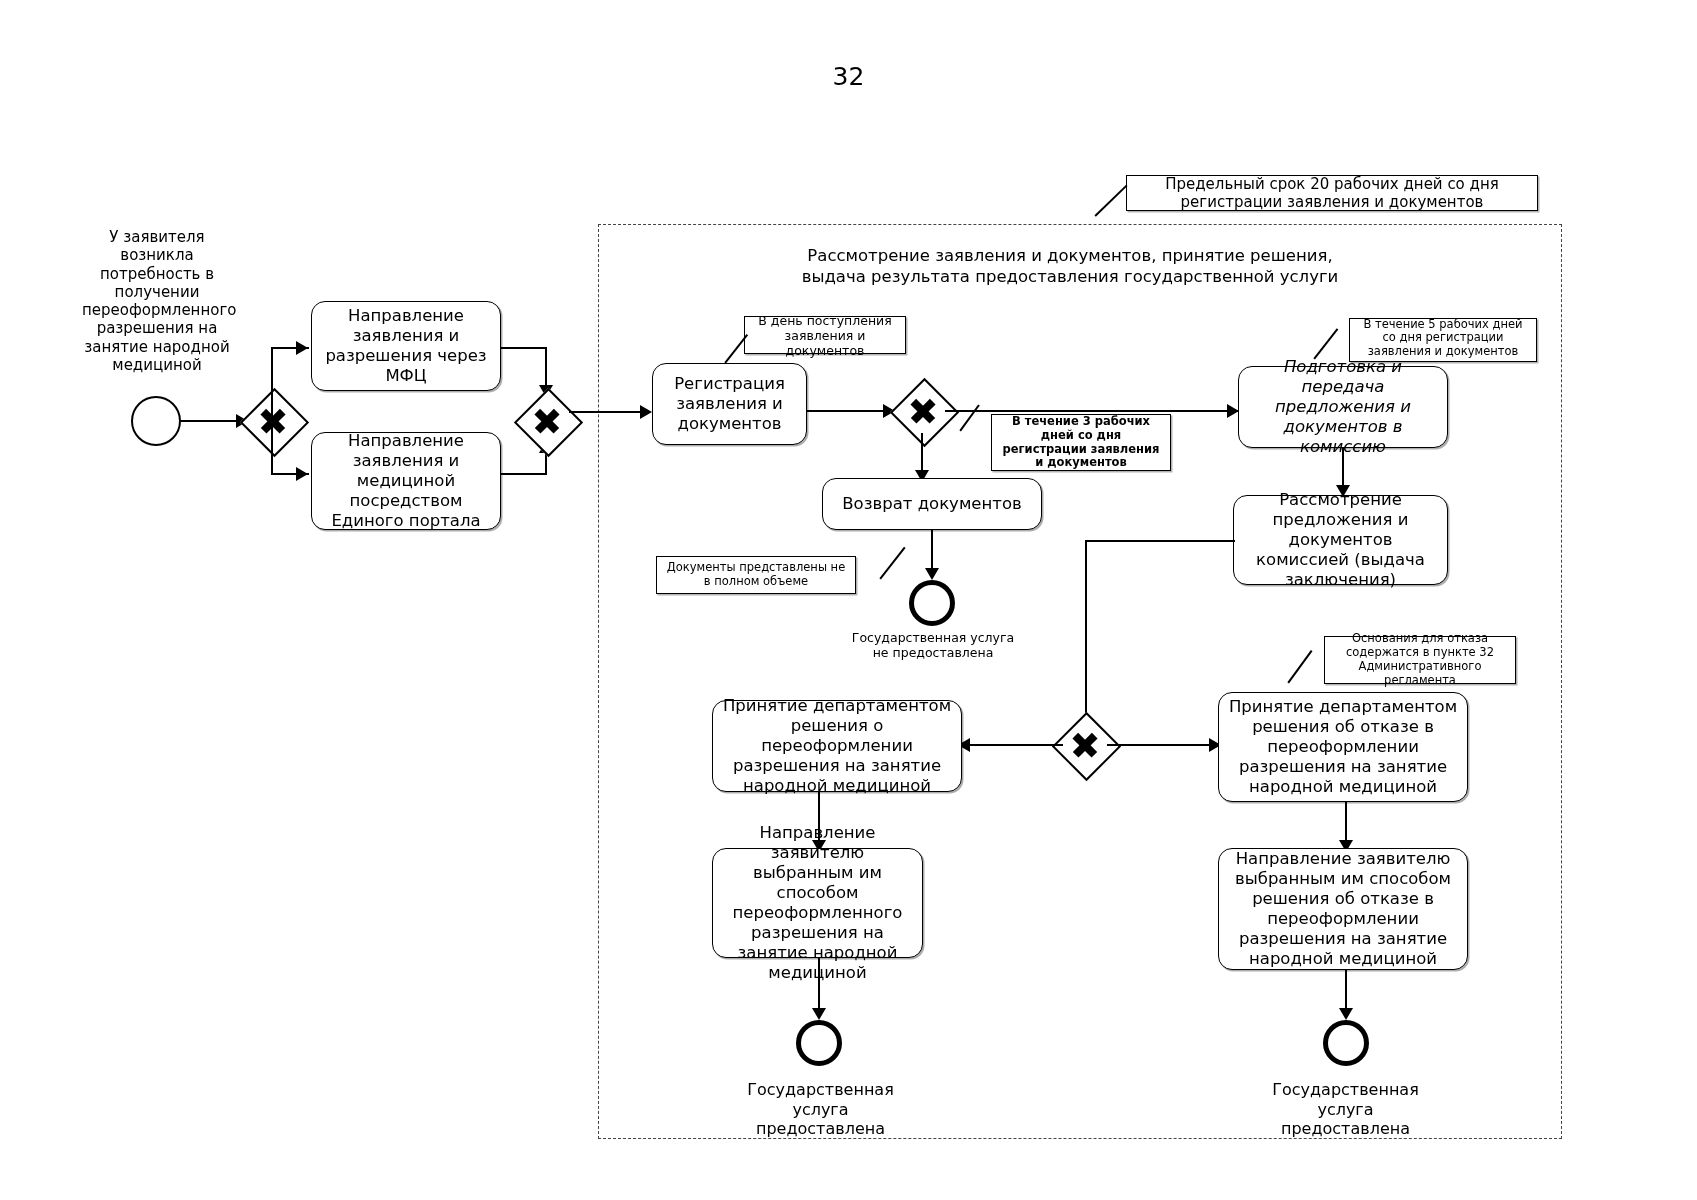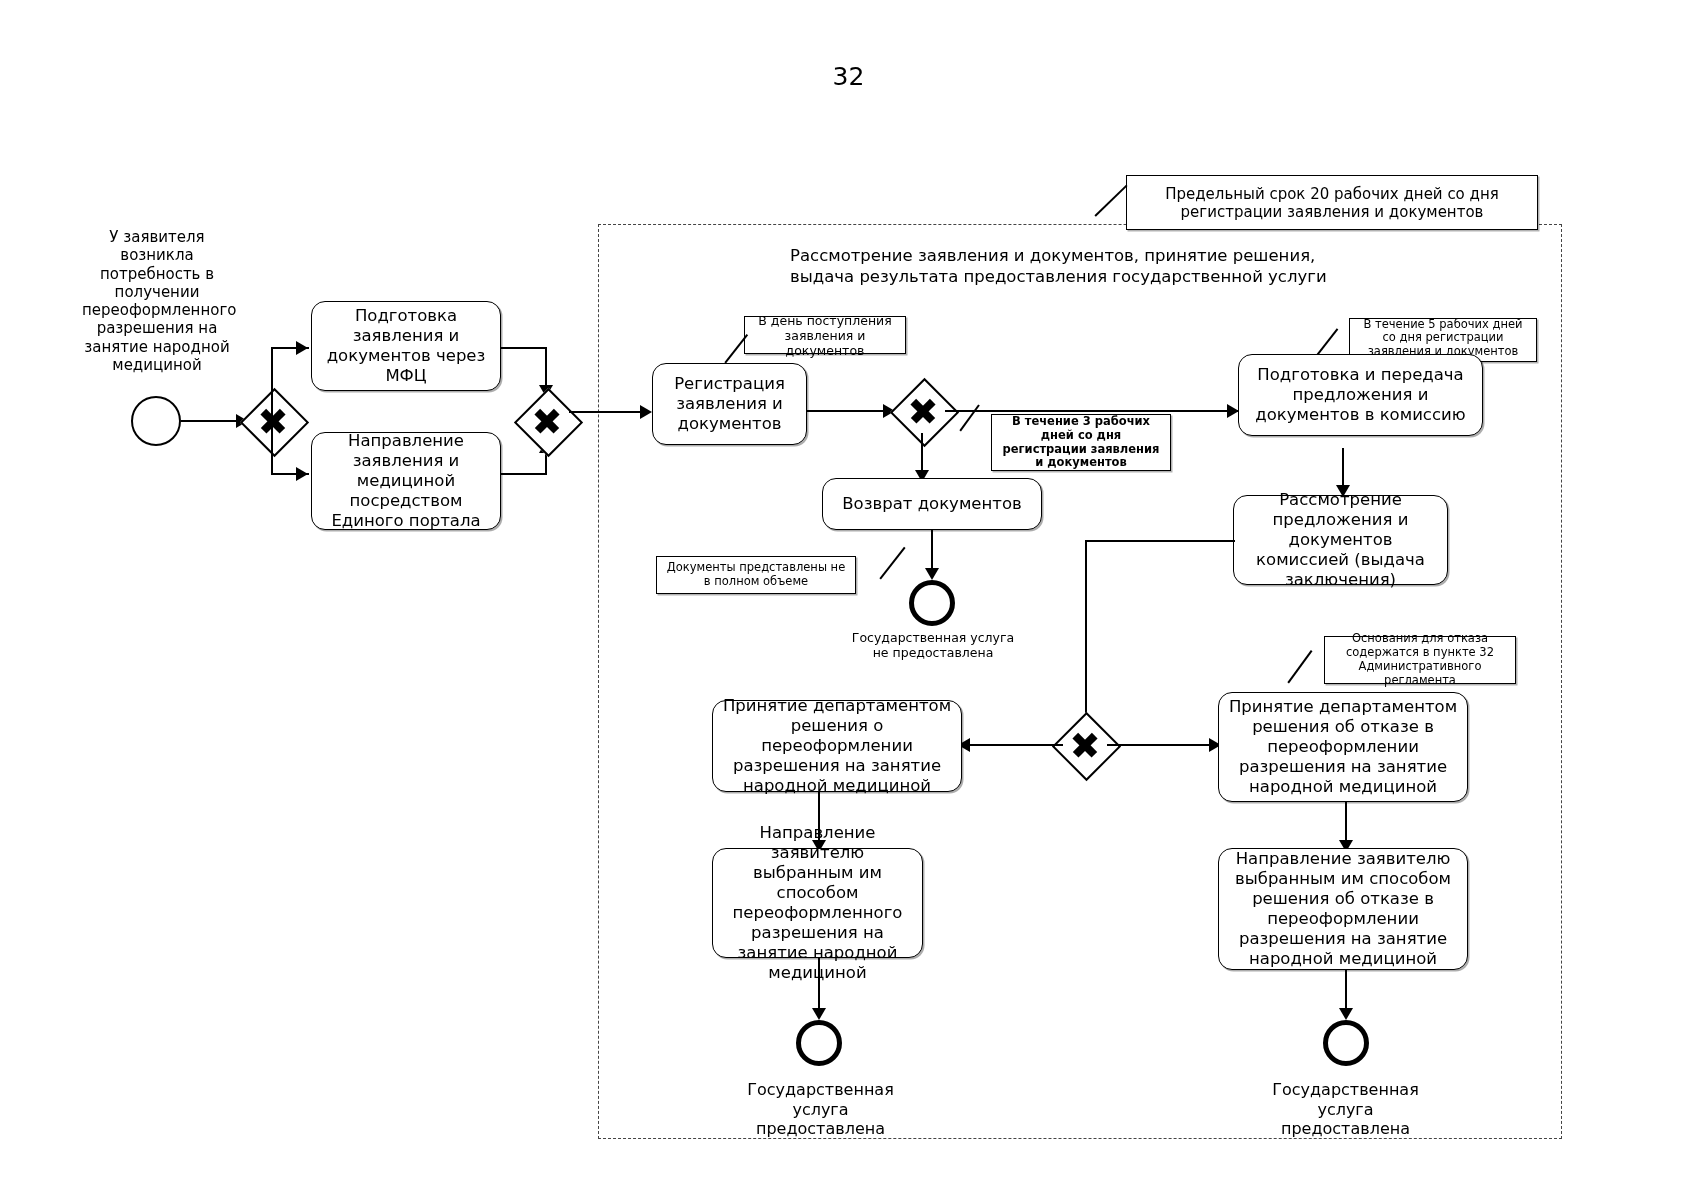--- a/index.html
+++ b/index.html
@@ -27,21 +27,21 @@
   .gw{position:absolute;box-sizing:border-box;}
   .gw .dia{position:absolute;left:0;top:0;width:100%;height:100%;
            border:2px solid #000;background:#fff;transform:rotate(45deg);}
   .gw .x{position:absolute;left:0;top:0;width:100%;height:100%;}
   .gw .x:before,.gw .x:after{content:"";position:absolute;left:50%;top:50%;
         width:60%;height:7.5px;background:#000;transform-origin:50% 50%;}
   .gw .x:before{transform:translate(-50%,-50%) rotate(45deg);}
   .gw .x:after{transform:translate(-50%,-50%) rotate(-45deg);}
 
   .pool{position:absolute;border:1.7px dashed #444;box-sizing:border-box;background:transparent;}
-  .pool-title{position:absolute;font-size:16.5px;line-height:1.25;}
+  .pool-title{position:absolute;text-align:center;font-size:16.5px;line-height:1.25;}
 
   
   .ln{position:absolute;background:#000;}
   .lnh{height:1.7px;}
   .lnv{width:1.7px;}
   .arw{position:absolute;width:0;height:0;}
   .arw.r{border-top:7px solid transparent;border-bottom:7px solid transparent;border-left:12px solid #000;}
   .arw.l{border-top:7px solid transparent;border-bottom:7px solid transparent;border-right:12px solid #000;}
   .arw.d{border-left:7px solid transparent;border-right:7px solid transparent;border-top:12px solid #000;}
   .arw.u{border-left:7px solid transparent;border-right:7px solid transparent;border-bottom:12px solid #000;}
@@ -57,21 +57,21 @@
 
   <div class="pg-num">32</div>
 
   <div class="pool" style="left:598px;top:224px;width:964px;height:915px;"></div>
 
   <div class="pool-title" style="left:790px;top:246px;width:560px;">
     <div>Рассмотрение заявления и документов, принятие решения,</div>
     <div>выдача результата предоставления государственной услуги</div>
   </div>
 
-  <div class="note" style="left:1126px;top:175px;width:412px;height:55px;font-size:15px;">
+  <div class="note" style="left:1126px;top:175px;width:412px;height:36px;font-size:15px;">
     <span>Предельный срок 20 рабочих дней со дня регистрации заявления и документов</span>
   </div>
   <div class="leader" style="left:1095px;top:215px;width:44px;transform:rotate(-44deg);"></div>
 
   <div class="freetext" style="left:82px;top:228px;width:150px;font-size:15px;">У заявителя возникла потребность в получении переоформленного разрешения на занятие народной медициной</div>
 
   <div class="event start" style="left:131px;top:396px;width:50px;height:50px;"></div>
 
   <div class="ln lnh" style="left:181px;top:420px;width:57px;"></div>
   <div class="arw r" style="left:236px;top:414px;"></div>
@@ -83,21 +83,21 @@
 
   <div class="ln lnv" style="left:271px;top:347px;height:127px;"></div>
 
   <div class="ln lnh" style="left:271px;top:347px;width:38px;"></div>
   <div class="arw r" style="left:296px;top:341px;"></div>
 
   <div class="ln lnh" style="left:271px;top:473px;width:38px;"></div>
   <div class="arw r" style="left:296px;top:467px;"></div>
 
   <div class="task" style="left:311px;top:301px;width:190px;height:90px;">
-    <span>Подготовка заявления и документов через МФЦ</span>
+    <span>Направление заявления и разрешения через МФЦ</span>
   </div>
 
   <div class="task" style="left:311px;top:432px;width:190px;height:98px;">
     <span>Направление заявления и медициной посредством Единого портала</span>
   </div>
 
   <div class="ln lnh" style="left:501px;top:347px;width:46px;"></div>
   <div class="ln lnv" style="left:545px;top:347px;height:44px;"></div>
   <div class="arw d" style="left:539px;top:385px;"></div>
 
@@ -155,21 +155,21 @@
   <div class="arw d" style="left:925px;top:568px;"></div>
 
   <div class="event end" style="left:909px;top:580px;width:46px;height:46px;"></div>
   <div class="freetext" style="left:847px;top:630px;width:172px;font-size:12.5px;">Государственная услуга не предоставлена</div>
 
   <div class="note" style="left:1349px;top:318px;width:188px;height:44px;font-size:11.5px;align-items:flex-end;">
     <span>В течение 5 рабочих дней со дня регистрации заявления и документов</span>
   </div>
   <div class="leader" style="left:1314px;top:358px;width:38px;transform:rotate(-52deg);"></div>
 
-  <div class="task" style="left:1238px;top:354px;width:245px;height:82px;">
+  <div class="task" style="left:1238px;top:366px;width:210px;height:82px;font-style:italic;">
     <span>Подготовка и передача предложения и документов в комиссию</span>
   </div>
 
   <div class="ln lnv" style="left:1342px;top:448px;height:44px;"></div>
   <div class="arw d" style="left:1336px;top:485px;"></div>
 
   <div class="task" style="left:1233px;top:495px;width:215px;height:90px;">
     <span>Рассмотрение предложения и документов комиссией (выдача заключения)</span>
   </div>
 

